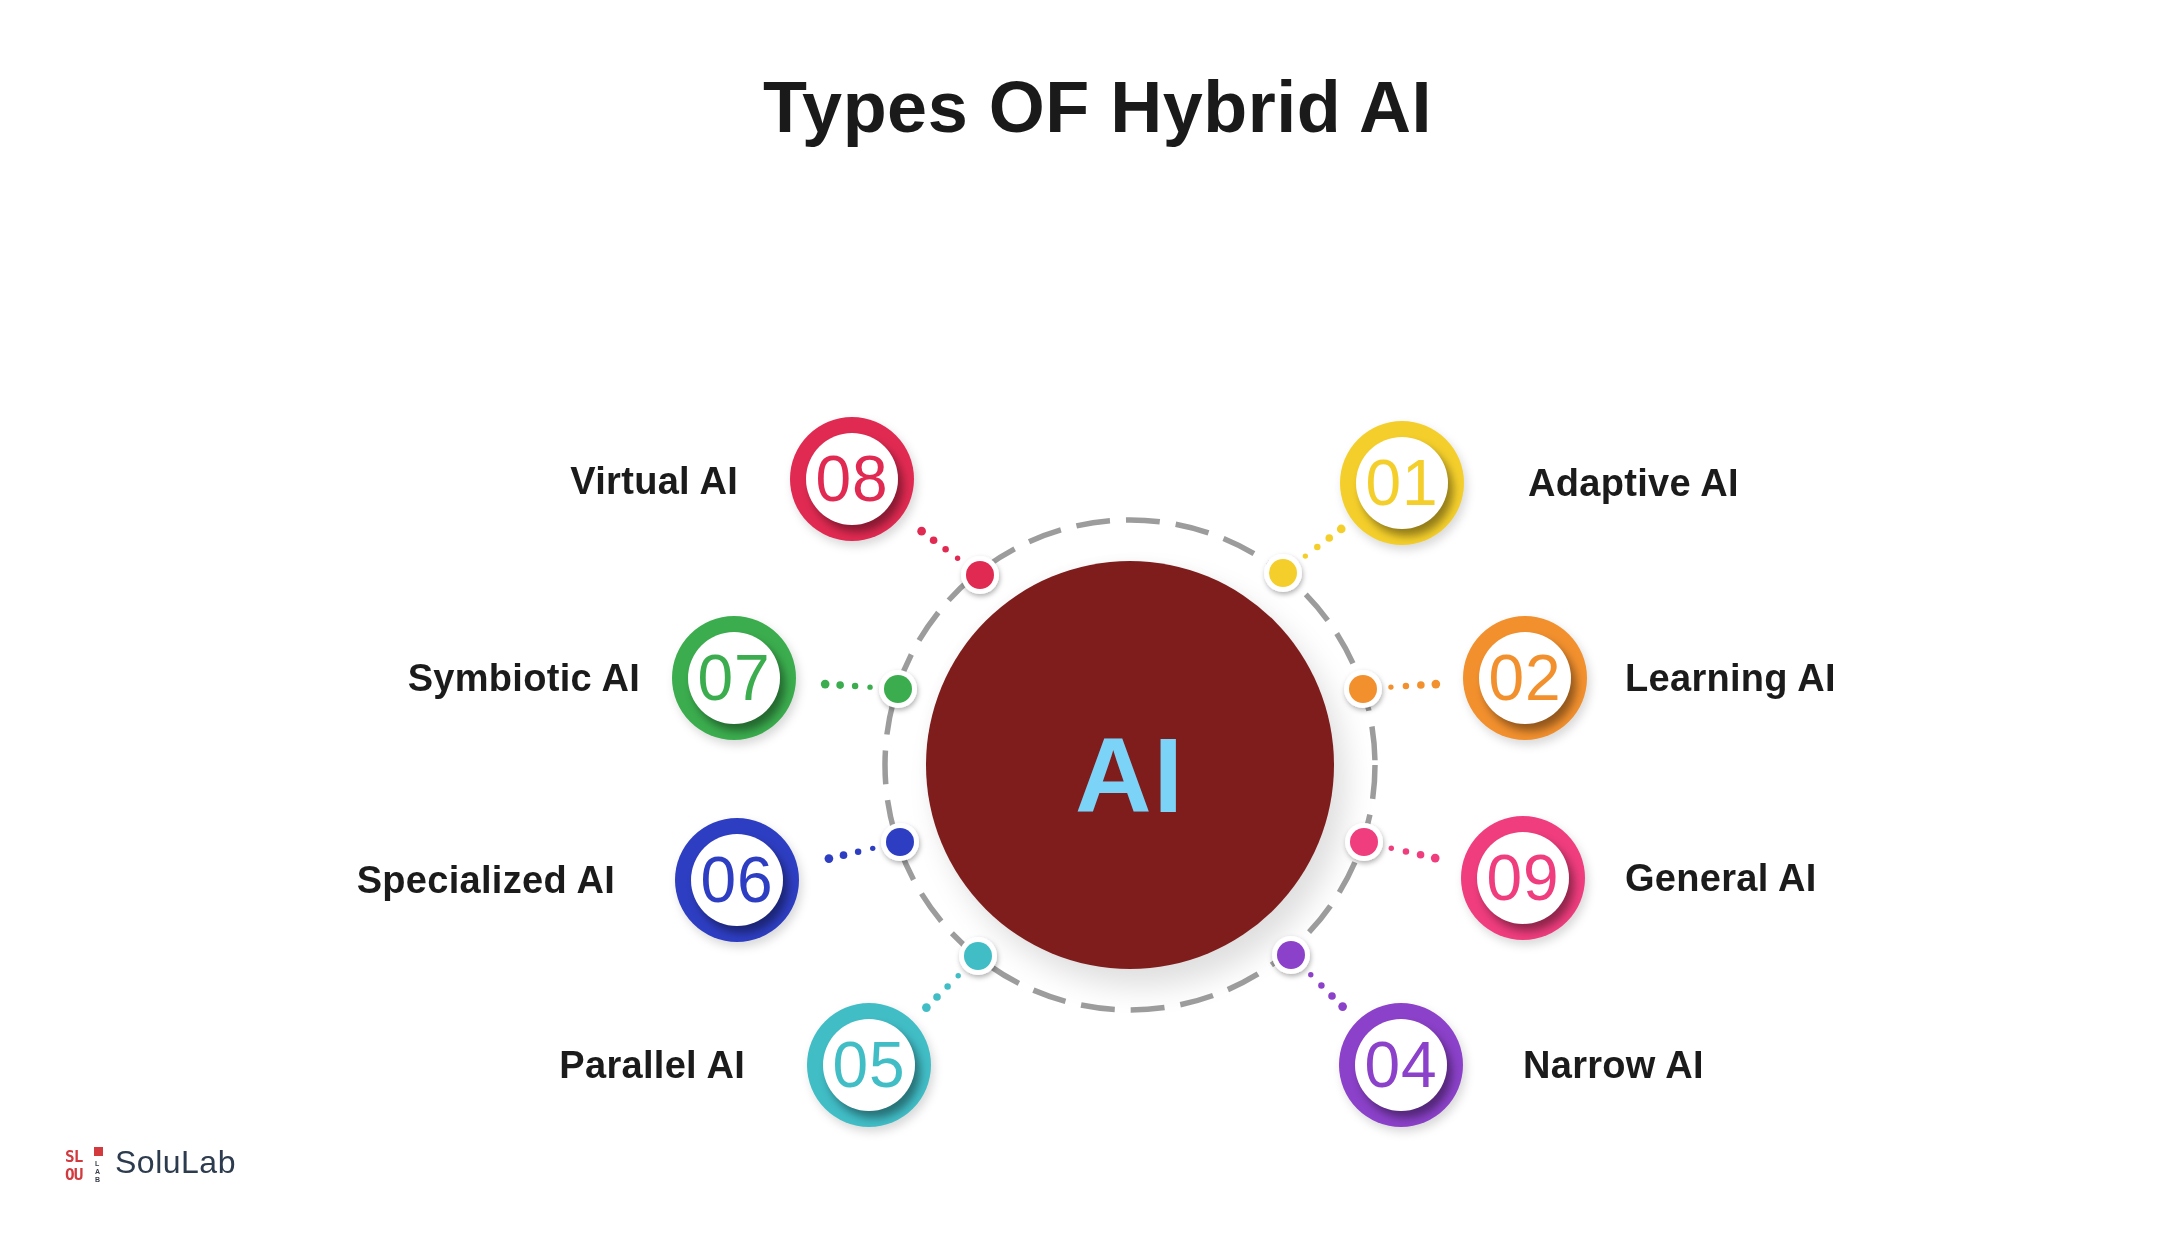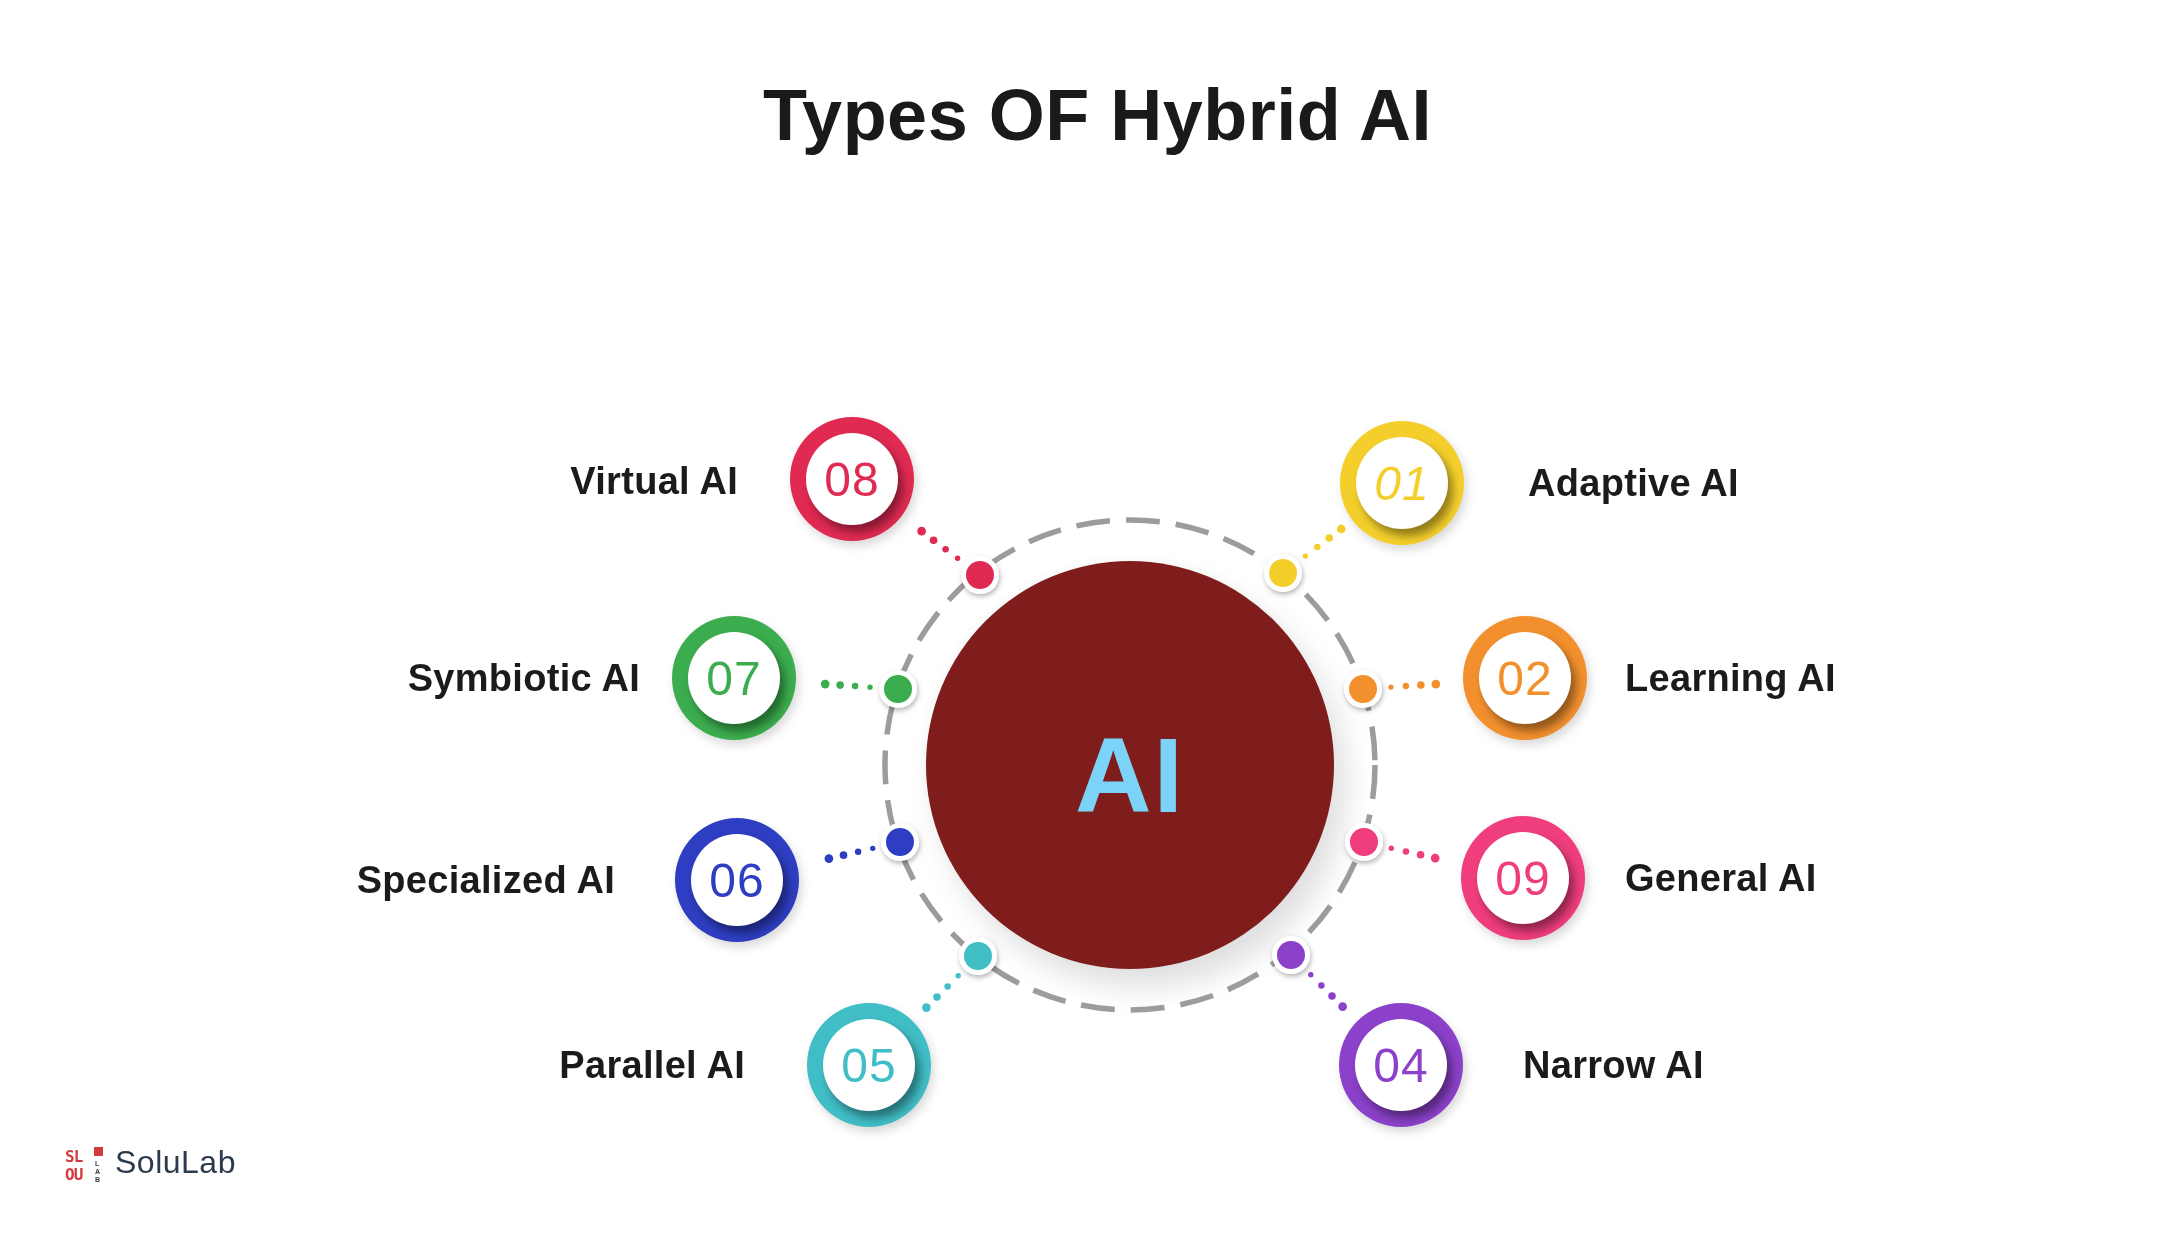--- a/index.html
+++ b/index.html
@@ -2,21 +2,21 @@
 <html style="--title: #1A1A1A; --label: #1B1B1B; --center-text: #7BD3F7; --dashed-ring: #9C9C9C; --background: #FFFFFF; --brand-text: #2D3B4E; --brand-mark: #D23A3E;"><head>
 <meta charset="utf-8">
 <style>
   html,body{margin:0;padding:0;background:#fff;}
   .canvas{
     position:relative;width:2179px;height:1255px;overflow:hidden;
     background:var(--background,#ffffff);
     font-family:"Liberation Sans",sans-serif;
   }
   .title{
-    position:absolute;left:16px;right:0;top:58px;margin:16px;
+    position:absolute;left:16px;right:0;top:58px;margin:8px;
     text-align:center;font-size:72px;font-weight:800;letter-spacing:.5px;
     color:var(--title,#1a1a1a);
   }
   
   .center-circle{
     position:absolute;left:926px;top:561px;width:408px;height:408px;border-radius:50%;
     background:#7f1d1d;
     box-shadow:12px 18px 30px rgba(0,0,0,.13), -3px -3px 10px rgba(0,0,0,.02);
     display:flex;align-items:center;justify-content:center;
   }
@@ -32,21 +32,21 @@
     position:absolute;width:124px;height:124px;border-radius:50%;
     background:var(--c,#cccccc);overflow:hidden;
     filter:drop-shadow(3px 5px 5px rgba(0,0,0,.15));
   }
   .node-inner{
     position:absolute;inset:16px;border-radius:50%;background:#ffffff;
     box-shadow:5px 7px 9px rgba(0,0,0,.40);
   }
   .node-num{
     position:absolute;inset:16px;display:flex;align-items:center;justify-content:center;
-    font-size:48px;font-weight:400;letter-spacing:1px;color:var(--c,#555);
+    font-size:64px;font-weight:400;letter-spacing:1px;color:var(--c,#555);
   }
   .node-label{
     position:absolute;white-space:nowrap;line-height:1;transform:translateY(-50%);
     font-size:38px;font-weight:700;letter-spacing:.3px;color:var(--label,#1b1b1b);
   }
   .node-label.side-left{text-align:right;}
   
   .brand{position:absolute;left:64px;top:1146px;display:flex;align-items:flex-start;gap:9px;}
   .brand-mark{display:block;}
   .brand-text{
@@ -115,21 +115,21 @@
       <circle cx="898" cy="689" r="19" fill="#ffffff" filter="url(#softshadow)"></circle>
       <circle cx="898" cy="689" r="14" fill="#3BAD4E"></circle>
       <circle cx="957.6" cy="558.2" r="2.7" fill="#E12A52"></circle>
       <circle cx="945.6" cy="549.2" r="3.25" fill="#E12A52"></circle>
       <circle cx="933.6" cy="540.2" r="3.8000000000000003" fill="#E12A52"></circle>
       <circle cx="921.6" cy="531.2" r="4.3500000000000005" fill="#E12A52"></circle>
       <circle cx="980" cy="575" r="19" fill="#ffffff" filter="url(#softshadow)"></circle>
       <circle cx="980" cy="575" r="14" fill="#E12A52"></circle>
     </svg>
 
-  <div class="node" style="left: 1340px; top: 421px; font-style: italic; --c: #F4CF2B;">
+  <div class="node" style="left: 1340px; top: 421px; --c: #F4CF2B;">
     <div class="node-inner"></div>
     <span class="node-num">01</span>
   </div>
   <div class="node" style="left: 1463px; top: 616px; --c: #F2902E;">
     <div class="node-inner"></div>
     <span class="node-num">02</span>
   </div>
   <div class="node" style="left: 1461px; top: 816px; --c: #EF3D7D;">
     <div class="node-inner"></div>
     <span class="node-num">09</span>

